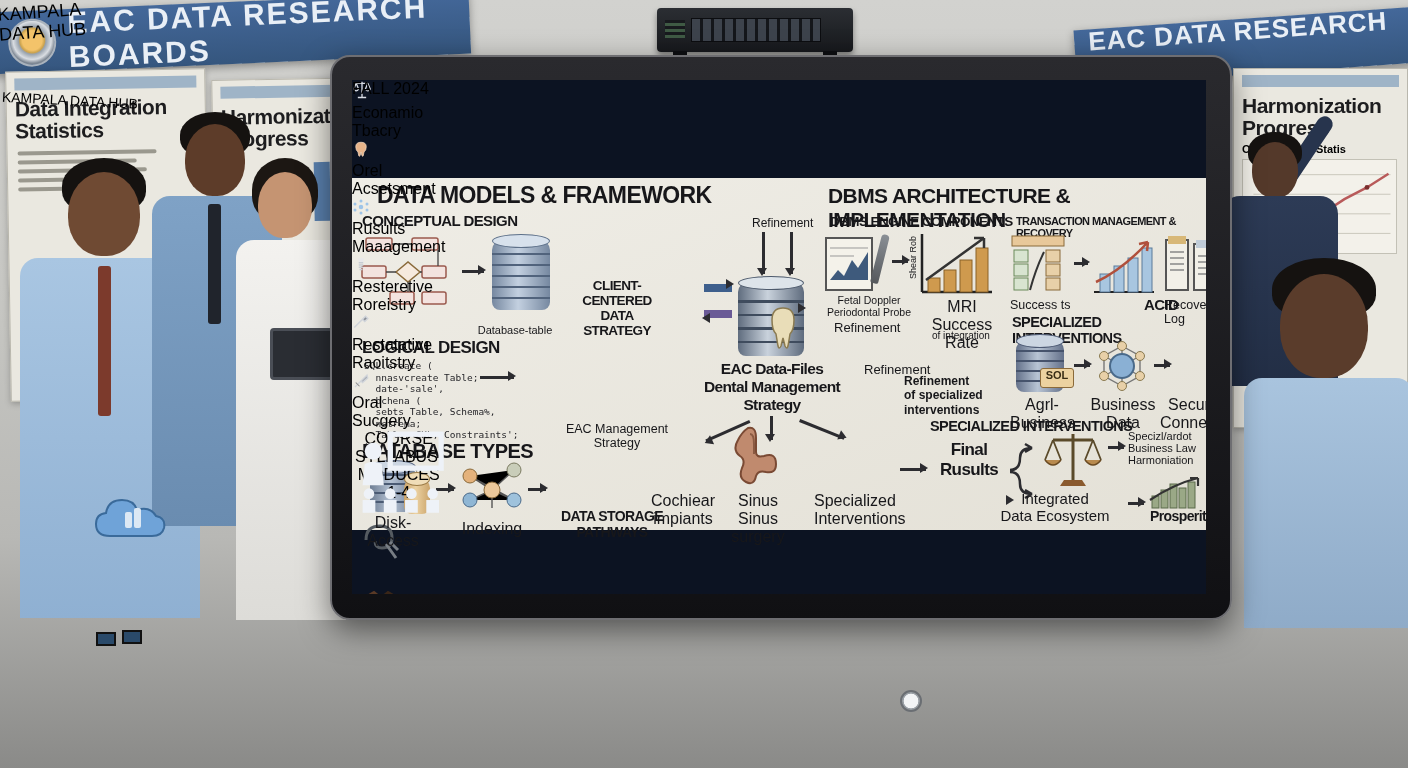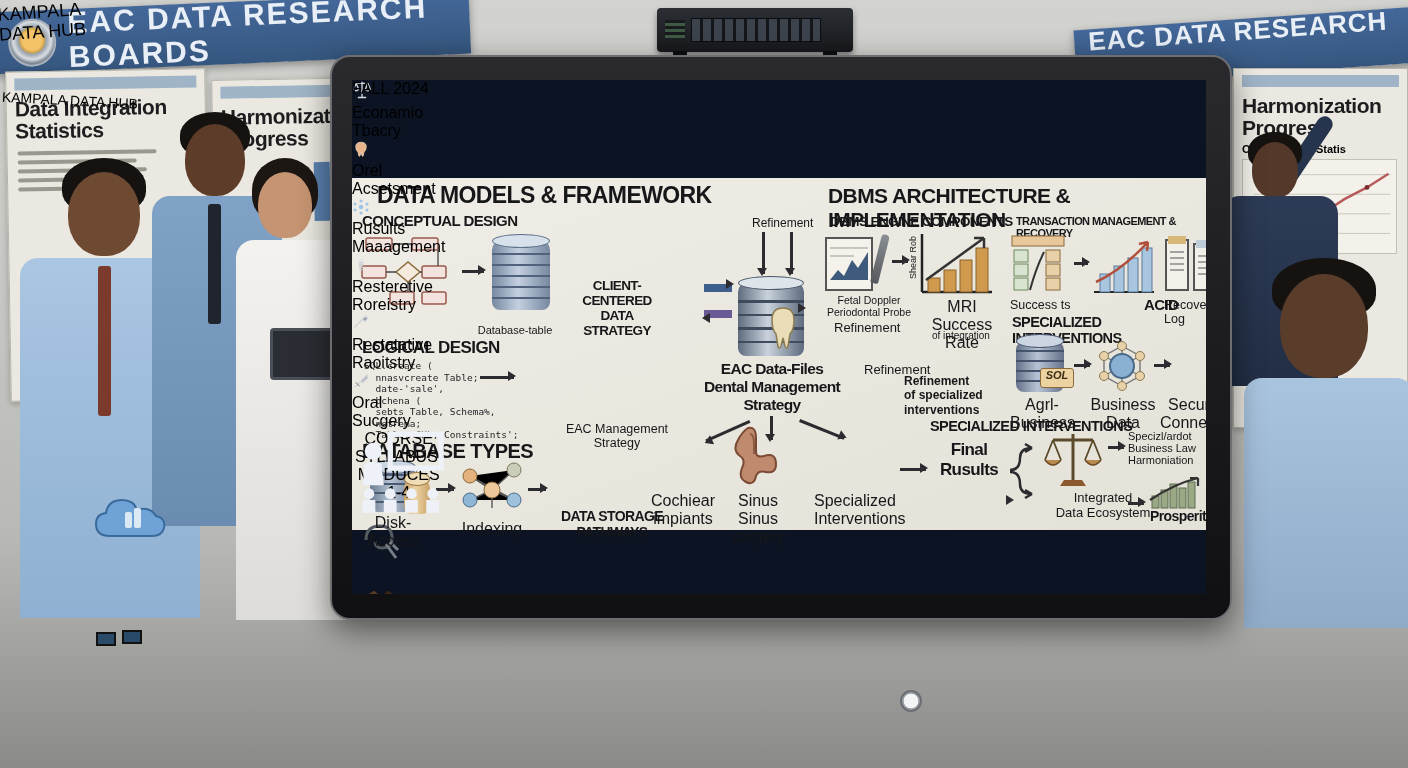--- a/index.html
+++ b/index.html
@@ -59,21 +59,21 @@
   .title2 { left:120px; top:52px; width:700px; font-size:26px; font-weight:bold; color:#a9d6ea; letter-spacing:-.5px; text-shadow:0 2px 2px #0a1120; }
 
   
   #slide { left:0; top:98px; width:854px; height:352px; background:linear-gradient(160deg,#efede6,#e4e1d7); color:#17171a; }
   .h1 { font-weight:bold; letter-spacing:-.6px; }
   .codebox { font-family:"DejaVu Sans Mono", monospace; font-size:9.5px; line-height:1.22; color:#26262a; white-space:pre; }
   .harrow { position:absolute; height:2.5px; background:#2c2c30; }
   .harrow:after { content:""; position:absolute; right:-7px; top:-4.6px; border:5.8px solid transparent; border-left:8px solid #2c2c30; }
   .varrow { position:absolute; width:2.5px; background:#2c2c30; }
   .varrow:after { content:""; position:absolute; bottom:-7px; left:-4.6px; border:5.8px solid transparent; border-top:8px solid #2c2c30; }
-  .cyl { position:absolute; border-radius:10px 10px 8px 8px;font-style:italic; }
+  .cyl { position:absolute; border-radius:10px 10px 8px 8px; }
   .cyl .lid { position:absolute; left:0; top:-6px; width:100%; height:14px; border-radius:50%; }
   .cyl .bands { position:absolute; inset:8px 0 2px; }
   .ringwrap { position:absolute; }
   .ring { width:100%; height:100%; border-radius:50%;
           background:conic-gradient(from 20deg,#7e66b4 0 80deg,#e2imension; background:conic-gradient(from 20deg,#7e66b4 0 80deg,#e89c46 80deg 170deg,#82b4d8 170deg 250deg,#b56f2c 250deg 330deg,#7e66b4 330deg 360deg); }
   .ring-hole { position:absolute; left:50%; top:50%; transform:translate(-50%,-50%); width:66%; height:66%; border-radius:50%; background:#ece9e1; }
   .cluster { position:absolute; width:34px; height:26px; }
   .cluster i { position:absolute; width:11px; height:11px; border-radius:50%; }
   .cluster b { position:absolute; width:15px; height:10px; border-radius:7px 7px 0 0; }
   .roundbox { position:absolute; border:2.5px solid #2c2c30; border-radius:14px; }
@@ -494,21 +494,21 @@
       <path d="M13 10 L5 30 M13 10 L21 30 M53 10 L45 30 M53 10 L61 30" stroke="#5a4a2a" stroke-width="1.8"></path>
       <path d="M5 30 Q13 40 21 30" fill="#b88a4e" stroke="#6a4a22" stroke-width="1.5"></path>
       <path d="M45 30 Q53 40 61 30" fill="#b88a4e" stroke="#6a4a22" stroke-width="1.5"></path>
       <path d="M20 56 H46 L42 50 H24 Z" fill="#8a5a2e"></path>
     </svg>
     <div class="harrow" style="left:756px;top:268px;width:16px"></div>
     <div class="abs pre lblxs" style="left:776px;top:252px;width:82px;font-size:11px">Specizl/ardot
 Business Law
 Harmoniation</div>
     <div class="harrow" style="left:660px;top:322px;width:0px"></div>
-    <div class="abs ctr pre lblsm" style="left:696px;top:312px;width:110px;font-size:13px">Integrated
+    <div class="abs ctr pre lblsm" style="left:648px;top:312px;width:110px;font-size:15px">Integrated
 Data Ecosystem</div>
     <div class="harrow" style="left:776px;top:324px;width:16px"></div>
     <svg class="abs" style="left:796px;top:296px" width="56" height="36" viewBox="0 0 56 36">
       <g fill="#9aa886" stroke="#5a6a4a">
           <rect x="4" y="22" width="7" height="12"></rect>
           <rect x="13" y="16" width="7" height="18"></rect>
           <rect x="22" y="10" width="7" height="24"></rect>
           <rect x="31" y="14" width="7" height="20"></rect>
           <rect x="40" y="8" width="7" height="26"></rect>
         </g>

